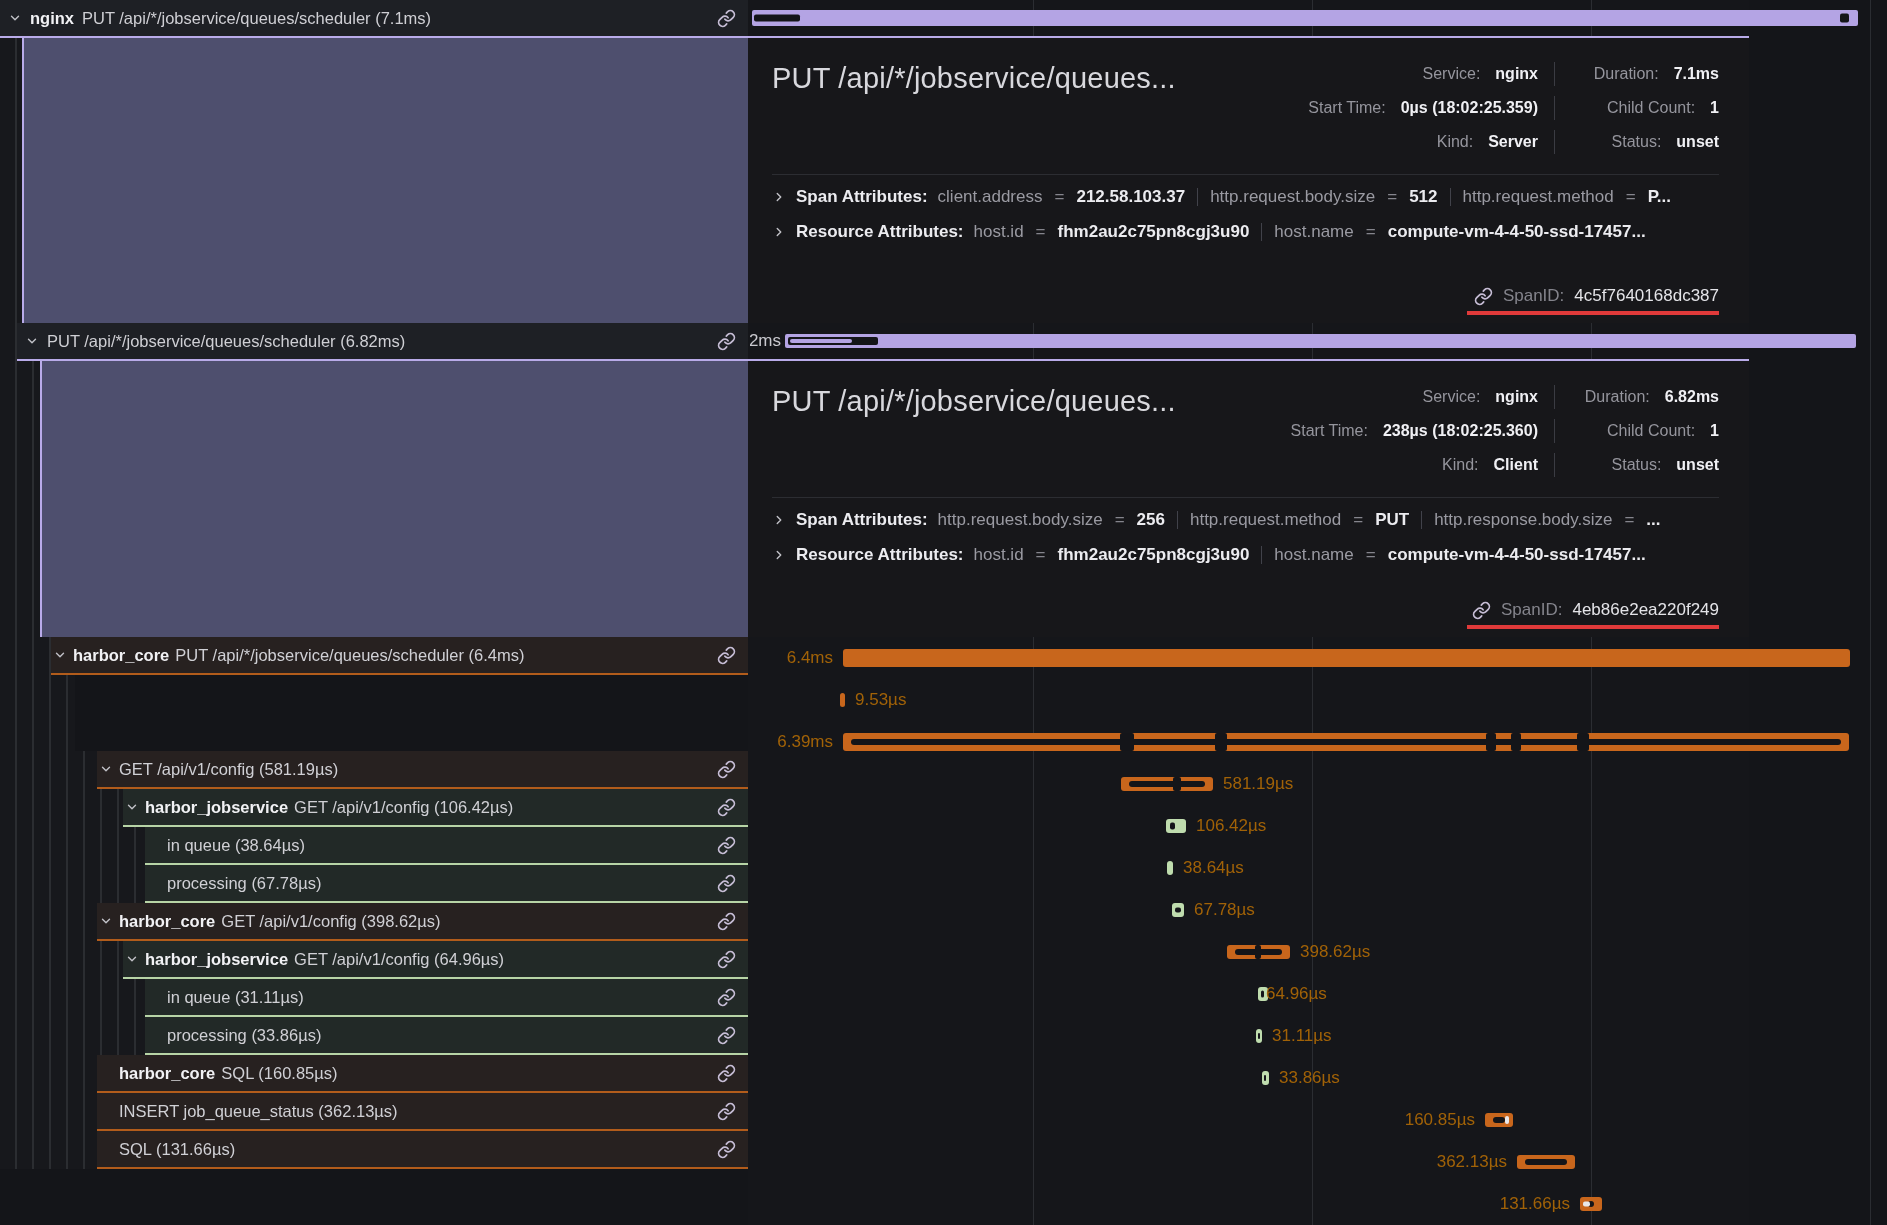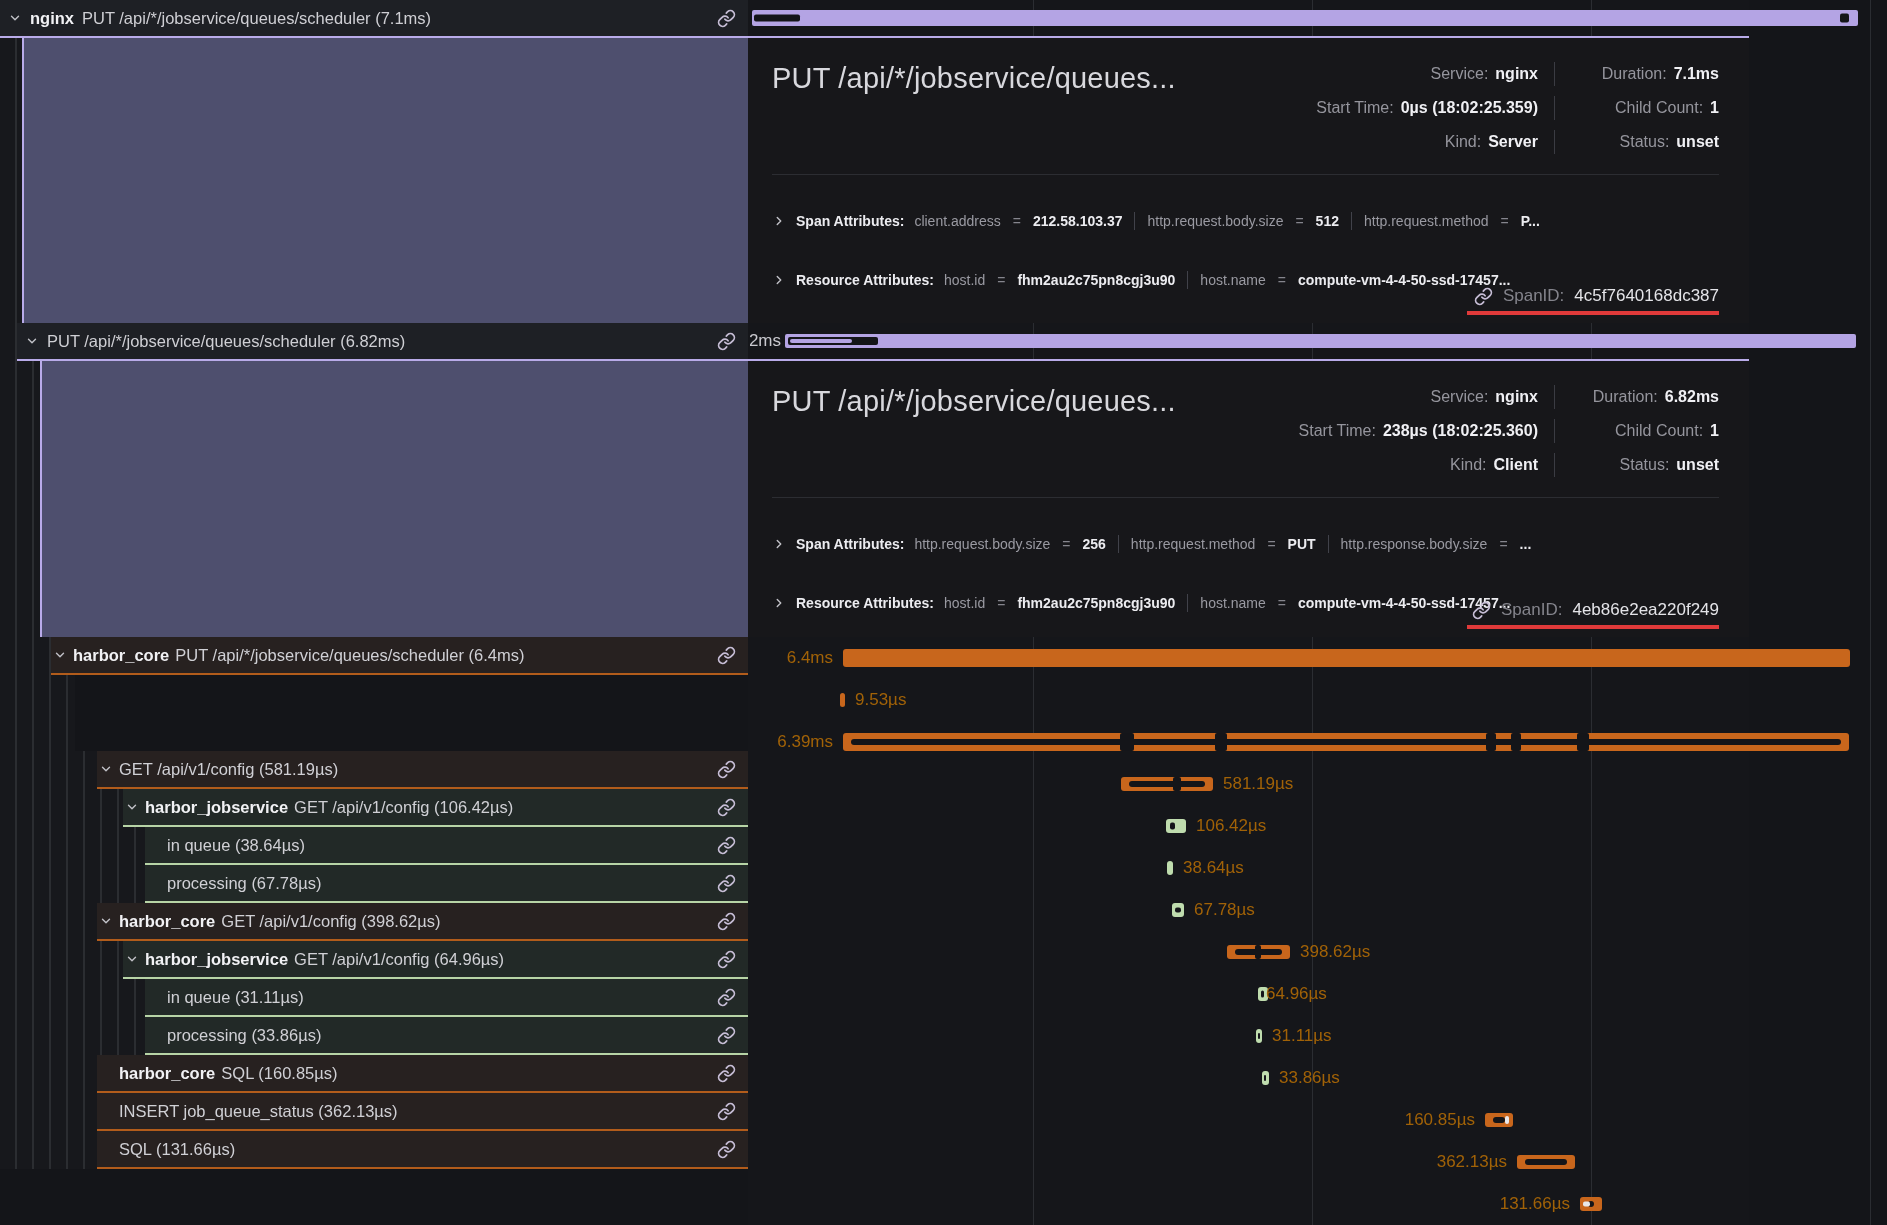--- a/index.html
+++ b/index.html
@@ -28,26 +28,26 @@
   .gridline{position:absolute;top:0;bottom:0;width:1px;background:#2b2d32;z-index:0;}
   .strip{height:38px;box-sizing:border-box;border-bottom:2px solid #b9abe9;position:relative;z-index:1;}
   .pbar{position:absolute;top:50%;transform:translateY(-50%);background:#b4a4e4;border-radius:2px;}
   .notch{position:absolute;top:50%;transform:translateY(-50%);border-radius:2px;}
   .clip-label{position:absolute;left:2px;top:50%;transform:translateY(-50%);width:31px;overflow:hidden;display:inline-flex;justify-content:flex-end;white-space:nowrap;font-size:17px;color:#c9c9cf;}
   .panel{background:#17171a;position:relative;z-index:1;box-sizing:border-box;padding:24px 30px 0 24px;}
   .p1{height:285px;} .p2{height:276px;}
   .panel-head{display:flex;justify-content:space-between;align-items:flex-start;}
   .panel-title{margin:0;font-weight:400;font-size:29px;color:#d8d8dd;letter-spacing:.2px;}
   .meta{display:grid;grid-template-columns:max-content 165px;row-gap:10px;font-size:16px;}
-  .mcell{height:24px;display:flex;align-items:center;gap:7px;justify-content:flex-end;}
+  .mcell{height:24px;display:flex;align-items:center;gap:15px;justify-content:flex-end;}
   .mcell.l{padding-right:16px;}
   .mcell.r{border-left:1px solid #3b3c43;padding-left:14px;}
   .mlabel{color:#95959d;} .mvalue{color:#f0f0f4;font-weight:700;}
   .hline{height:1px;background:#2c2d32;margin-top:20px;}
-  .attr-row{display:flex;align-items:center;gap:10px;margin-top:33px;font-size:14px;height:26px;overflow:hidden;}
+  .attr-row{display:flex;align-items:center;gap:10px;margin-top:9px;font-size:17px;height:26px;overflow:hidden;}
   .attr-heading{font-weight:700;color:#ececf0;white-space:nowrap;}
   .attr-items{display:flex;align-items:center;gap:12px;color:#9a9aa2;white-space:nowrap;overflow:hidden;flex:1;}
   .ak{color:#9a9aa2;} .aeq{color:#85858d;} .av{color:#ececf0;font-weight:700;}
   .vsep{width:1px;height:18px;background:#41424a;flex:none;}
   .spanid-wrap{position:absolute;right:30px;bottom:8px;display:flex;flex-direction:column;align-items:flex-end;gap:5px;z-index:2;}
   .spanid{display:flex;align-items:center;gap:10px;font-size:17px;}
   .spanid .lab{color:#84848c;} .spanid .val{color:#e4e4e8;}
   .spanid-underline{width:252px;height:4px;background:#e03a3a;}
   .grow{height:42px;position:relative;z-index:1;}
   .gbar{position:absolute;top:50%;transform:translateY(-50%);border-radius:3px;}

